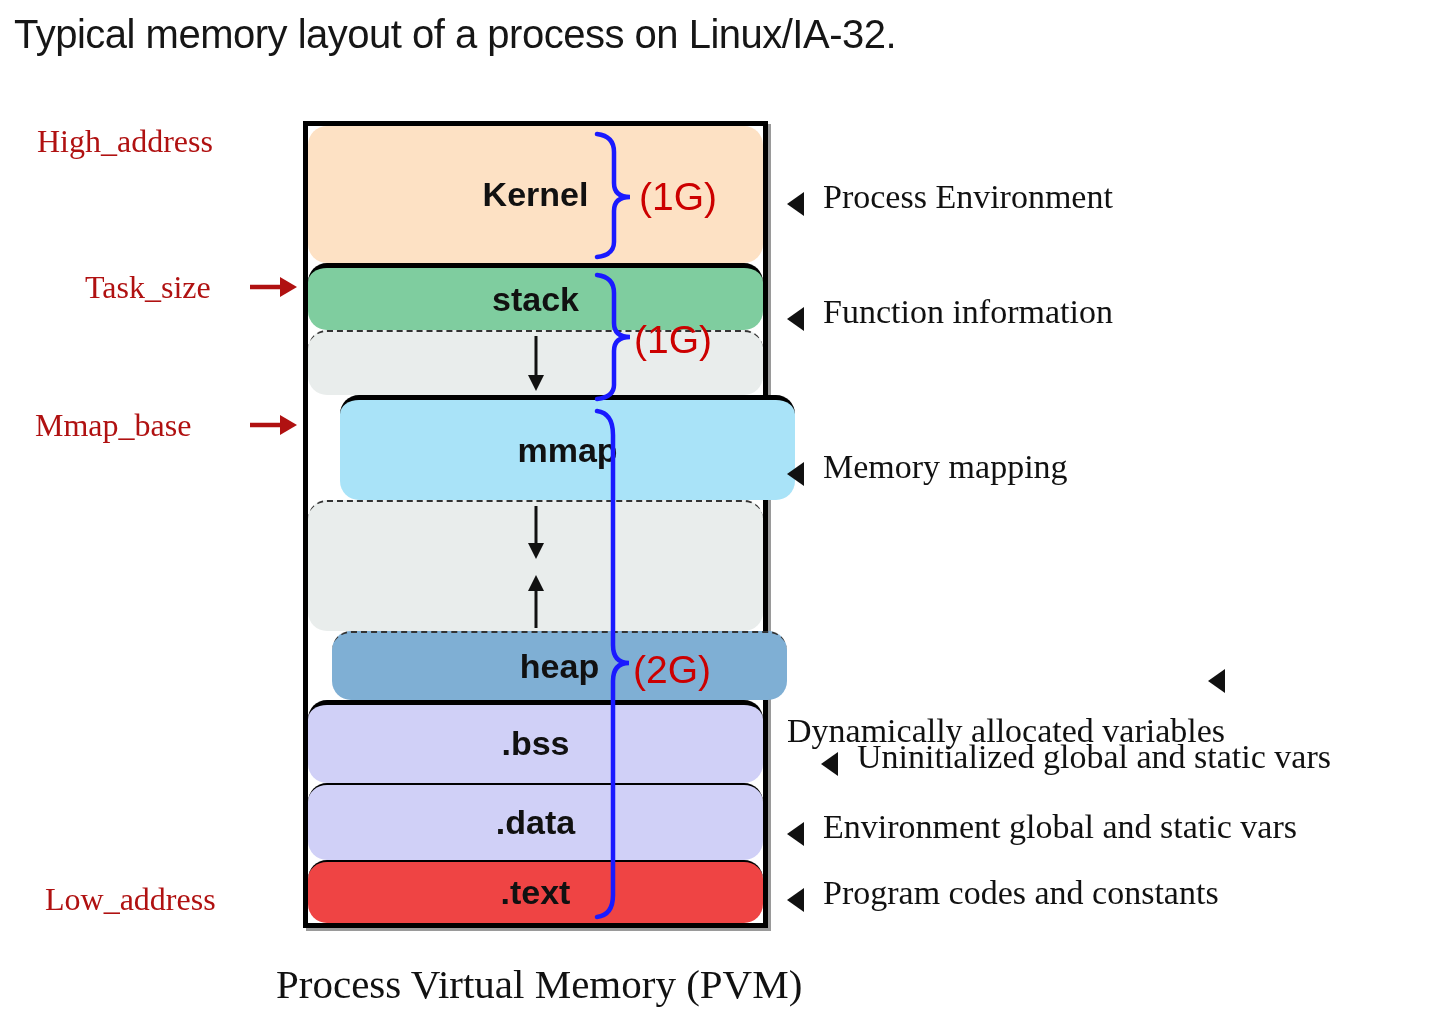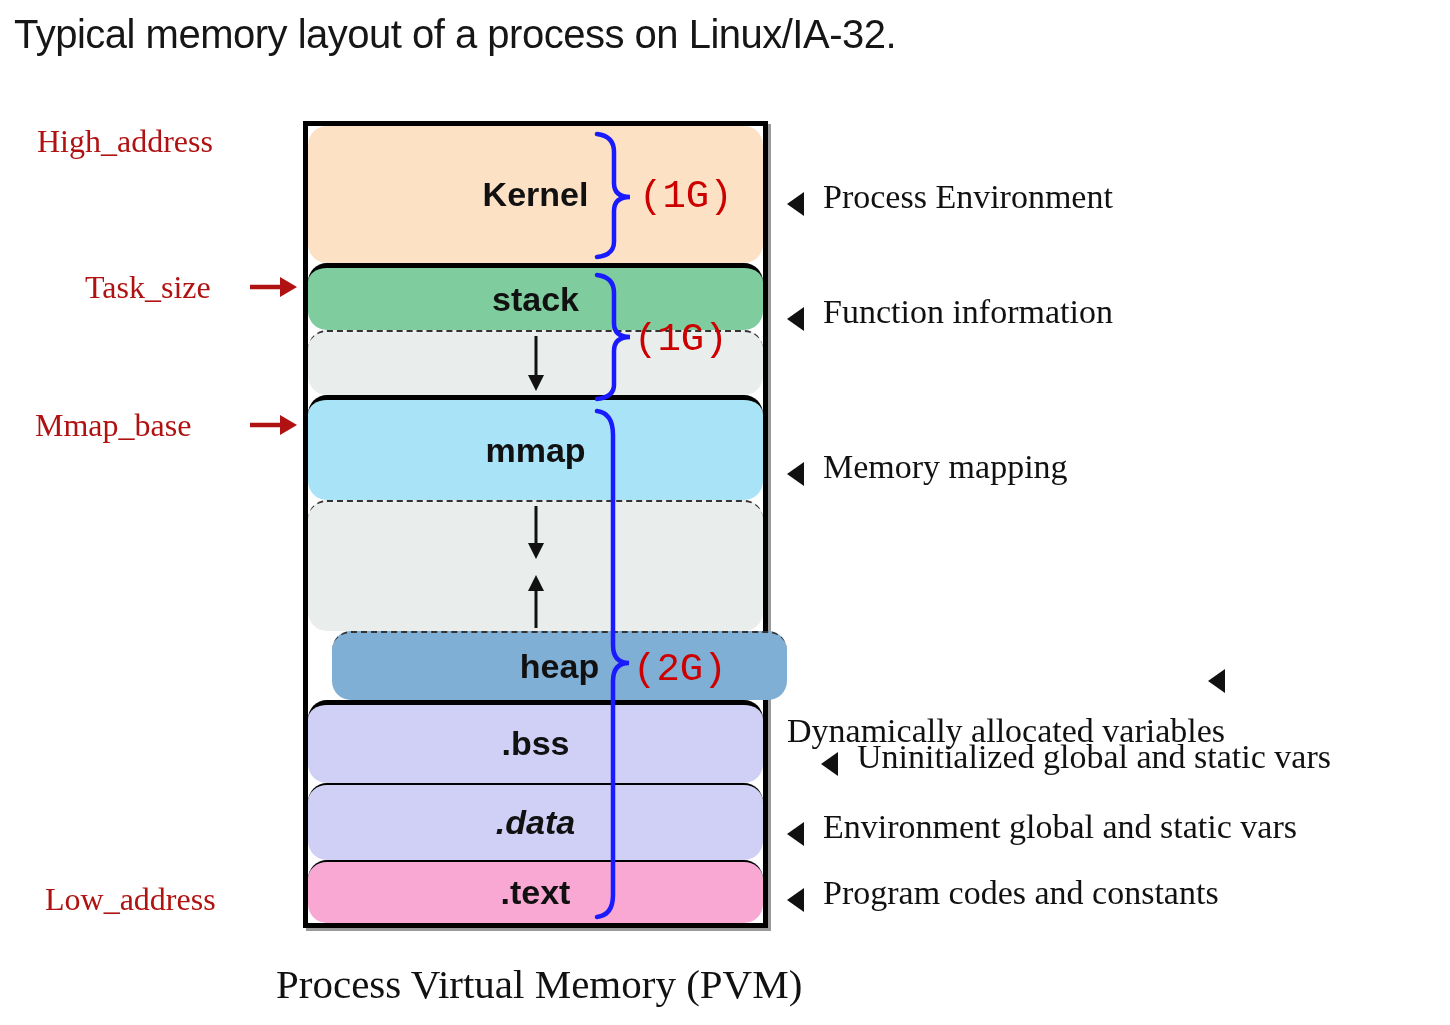--- a/index.html
+++ b/index.html
@@ -44,35 +44,35 @@
     font-size: 34px;
     color: #111;
   }
   .seg-kernel { height: 142px; }
   .seg-stack  { height: 69px;  border-top: 5px solid #000; }
   .seg-stack-growth { height: 67px; border-top: 2px dashed #333; }
   .seg-mmap   { height: 109px; border-top: 5px solid #000; }
   .seg-gap    { height: 135px; border-top: 2px dashed #333; flex-direction: column; gap: 16px; }
   .seg-heap   { height: 71px;  border-top: 2px dashed #333; margin-left: 24px; }
   .seg-bss    { height: 86px;  border-top: 5px solid #000; }
-  .seg-data   { height: 80px;  border-top: 2px solid #000; font-style: italic; }
+  .seg-data   { height: 80px;  border-top: 2px solid #000; }
   .seg-text   { height: 65px;  border-top: 2px solid #000; }
   
   .addr {
     position: absolute;
     font-family: "Liberation Serif", serif;
     font-size: 32px;
     line-height: 42px;
     color: #B01111;
     white-space: nowrap;
   }
   
   .size-label {
     position: absolute;
-    font-family: Liberation Mono, monospace;
+    font-family: Liberation Sans, sans-serif;
     font-size: 39px;
     line-height: 44px;
     color: #CC0000;
     white-space: nowrap;
   }
   
   .note {
     position: absolute;
     display: flex;
     align-items: flex-end;
@@ -120,21 +120,21 @@
     </div>
     <div class="seg seg-stack" style="background: rgb(127, 205, 159);">
       <span class="seg-label">stack</span>
     </div>
     <div class="seg seg-stack-growth" style="background: rgb(233, 237, 236);">
       <svg class="growth-arrow" width="18" height="56" viewBox="0 0 18 56">
         <line x1="9" y1="1" x2="9" y2="41" stroke="#111" stroke-width="3"></line>
         <polygon points="1,40 17,40 9,56" fill="#111"></polygon>
       </svg>
     </div>
-    <div class="seg seg-mmap" style="background: rgb(169, 227, 248);">
+    <div class="seg seg-mmap" style="background: rgb(169, 227, 248); margin-left: 32px;">
       <span class="seg-label">mmap</span>
     </div>
     <div class="seg seg-gap" style="background: rgb(233, 237, 236);">
       <svg class="growth-arrow" width="18" height="54" viewBox="0 0 18 54">
         <line x1="9" y1="1" x2="9" y2="39" stroke="#111" stroke-width="3"></line>
         <polygon points="1,38 17,38 9,54" fill="#111"></polygon>
       </svg>
       <svg class="growth-arrow" width="18" height="54" viewBox="0 0 18 54">
         <polygon points="1,16 17,16 9,0" fill="#111"></polygon>
         <line x1="9" y1="15" x2="9" y2="53" stroke="#111" stroke-width="3"></line>
@@ -142,21 +142,21 @@
     </div>
     <div class="seg seg-heap" style="background: rgb(127, 175, 212);">
       <span class="seg-label">heap</span>
     </div>
     <div class="seg seg-bss" style="background: rgb(208, 208, 247);">
       <span class="seg-label">.bss</span>
     </div>
     <div class="seg seg-data" style="background: rgb(208, 208, 247);">
       <span class="seg-label">.data</span>
     </div>
-    <div class="seg seg-text" style="background: #f9a8d4; justify-content: center;">
+    <div class="seg seg-text" style="background: #ef4444; justify-content: center;">
       <span class="seg-label">.text</span>
     </div>
   </div>
 
   <div class="addr" style="left:37px; top:120px;">High_address</div>
   <div class="addr" style="left:85px; top:266px;">Task_size</div>
   <div class="addr" style="left:35px; top:404px;">Mmap_base</div>
   <div class="addr" style="left:45px; top:878px;">Low_address</div>
 
   <svg class="overlay" style="left:248px; top:276px;" width="50" height="22" viewBox="0 0 50 22">

